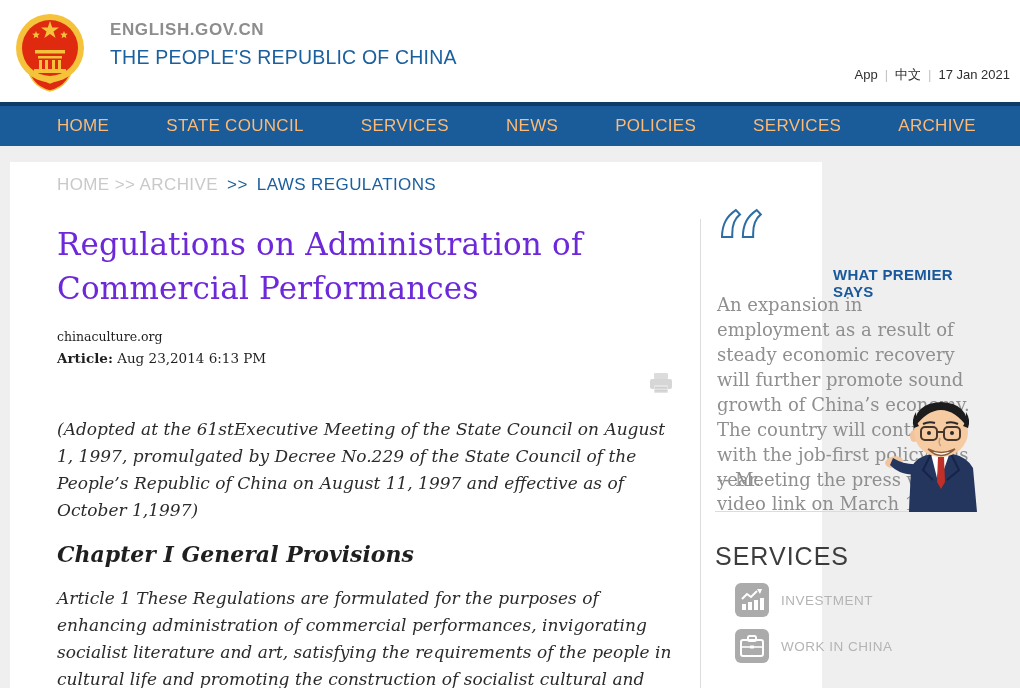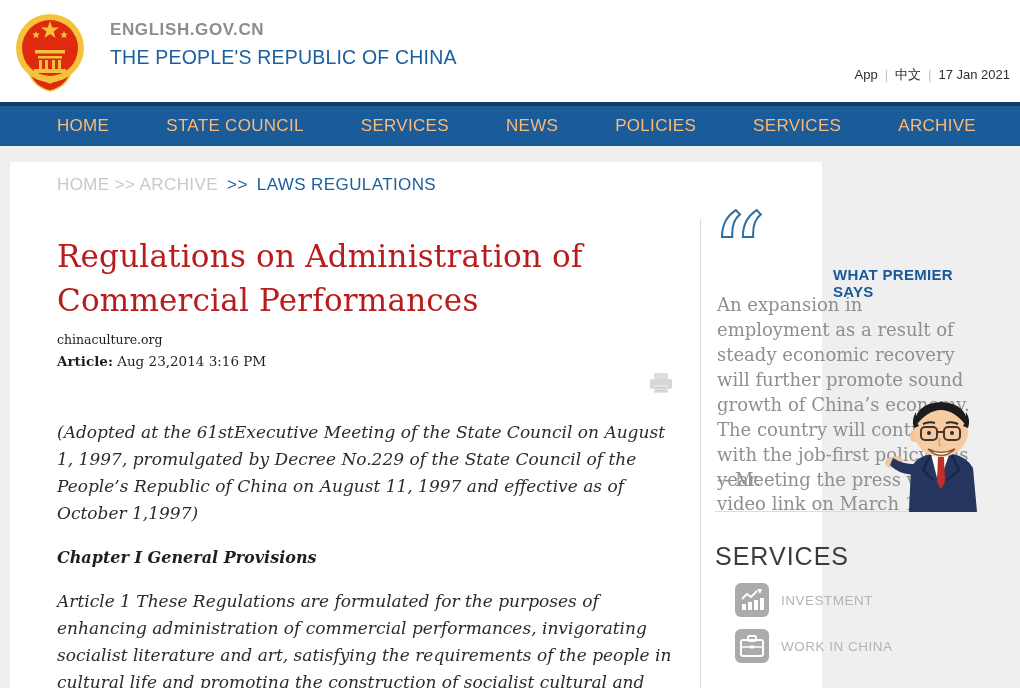--- a/index.html
+++ b/index.html
@@ -35,30 +35,30 @@
   .content-card { position:absolute; top:16px; left:10px; width:812px; height:100%; background:#ffffff; }
 
   .breadcrumb { position:absolute; left:47px; top:13px; font-size:17px; letter-spacing:.4px; }
   .breadcrumb .bc-parents { color:#c9c9c9; cursor:pointer; }
   .breadcrumb .bc-sep { color:#1a5f9e; padding:0 4px; }
   .breadcrumb .bc-current { color:#1a5f9e; cursor:pointer; }
 
   
   .main-col { position:absolute; left:47px; top:52px; width:628px; }
   .article-title {
-    margin-top:20px; font-family:"DejaVu Serif", serif; font-weight:normal;
-    font-size:31px; line-height:44px; color:#b91c1c; letter-spacing:.2px;
-  }
-  .article-source { margin-top:10px; font-family:"DejaVu Serif", serif; font-size:12.5px; color:#1f1f1f; }
+    margin-top:8px; font-family:"DejaVu Serif", serif; font-weight:normal;
+    font-size:31px; line-height:44px; color:#6d28d9; letter-spacing:.2px;
+  }
+  .article-source { margin-top:19px; font-family:"DejaVu Serif", serif; font-size:12.5px; color:#1f1f1f; }
   .article-updated { margin-top:6px; font-family:"DejaVu Serif", serif; font-size:13.5px; color:#1f1f1f; }
   .article-updated b { font-weight:bold; }
   .print-icon { position:absolute; left:637px; top:210px; width:28px; height:24px; cursor:pointer; }
   .article-body { margin-top:50px; font-family:"DejaVu Serif", serif; font-size:17px; line-height:27px; color:#2b2b2b; }
   .article-body p { margin-bottom:17px;font-style:italic; }
-  .chapter-heading { font-weight:bold; font-size:16px; margin-bottom:17px; font-family:"DejaVu Serif", serif; color:#1f1f1f; }
+  .chapter-heading { font-weight:bold; font-size:22px; margin-bottom:17px; font-family:"DejaVu Serif", serif; color:#1f1f1f; }
 
   
   .col-divider { position:absolute; left:690px; top:57px; bottom:0; width:1px; background:#dcdcdc; }
   .sidebar { position:absolute; left:705px; top:52px; width:262px; }
 
   .quote-card { position:relative; height:298px; border-bottom:1px solid #dcdcdc; }
   .quote-glyph {
     position:absolute; left:-4px; top:-14px;
     font-family:"DejaVu Serif", serif; font-size:108px; line-height:1;
     color:#2e6da3;
@@ -144,21 +144,21 @@
         <rect x="7" y="13" width="14" height="8" rx="1" fill="#e4e4e4"></rect>
         <rect x="8" y="15" width="12" height="1.6" fill="#cfcfcf"></rect>
         <rect x="8" y="18" width="12" height="1.6" fill="#cfcfcf"></rect>
       </svg>
 
       <div class="main-col">
         <h1 class="article-title">Regulations on Administration of Commercial Performances</h1>
         <div class="article-source">chinaculture.org</div>
         <div class="article-updated">
           <b>Article:</b>
-          <span>Aug 23,2014 3:16 PM</span>
+          <span>Aug 23,2014 6:13 PM</span>
         </div>
         <div class="article-body">
           <p>(Adopted at the 61stExecutive Meeting of the State Council on August 1, 1997, promulgated by Decree No.229 of the State Council of the People’s Republic of China on August 11, 1997 and effective as of October 1,1997)</p>
           <p class="chapter-heading">Chapter I General Provisions</p>
           <p>Article 1 These Regulations are formulated for the purposes of enhancing administration of commercial performances, invigorating socialist literature and art, satisfying the requirements of the people in cultural life and promoting the construction of socialist cultural and ethical progress.</p>
 
         </div>
       </div>
 
       <div class="col-divider"></div>

